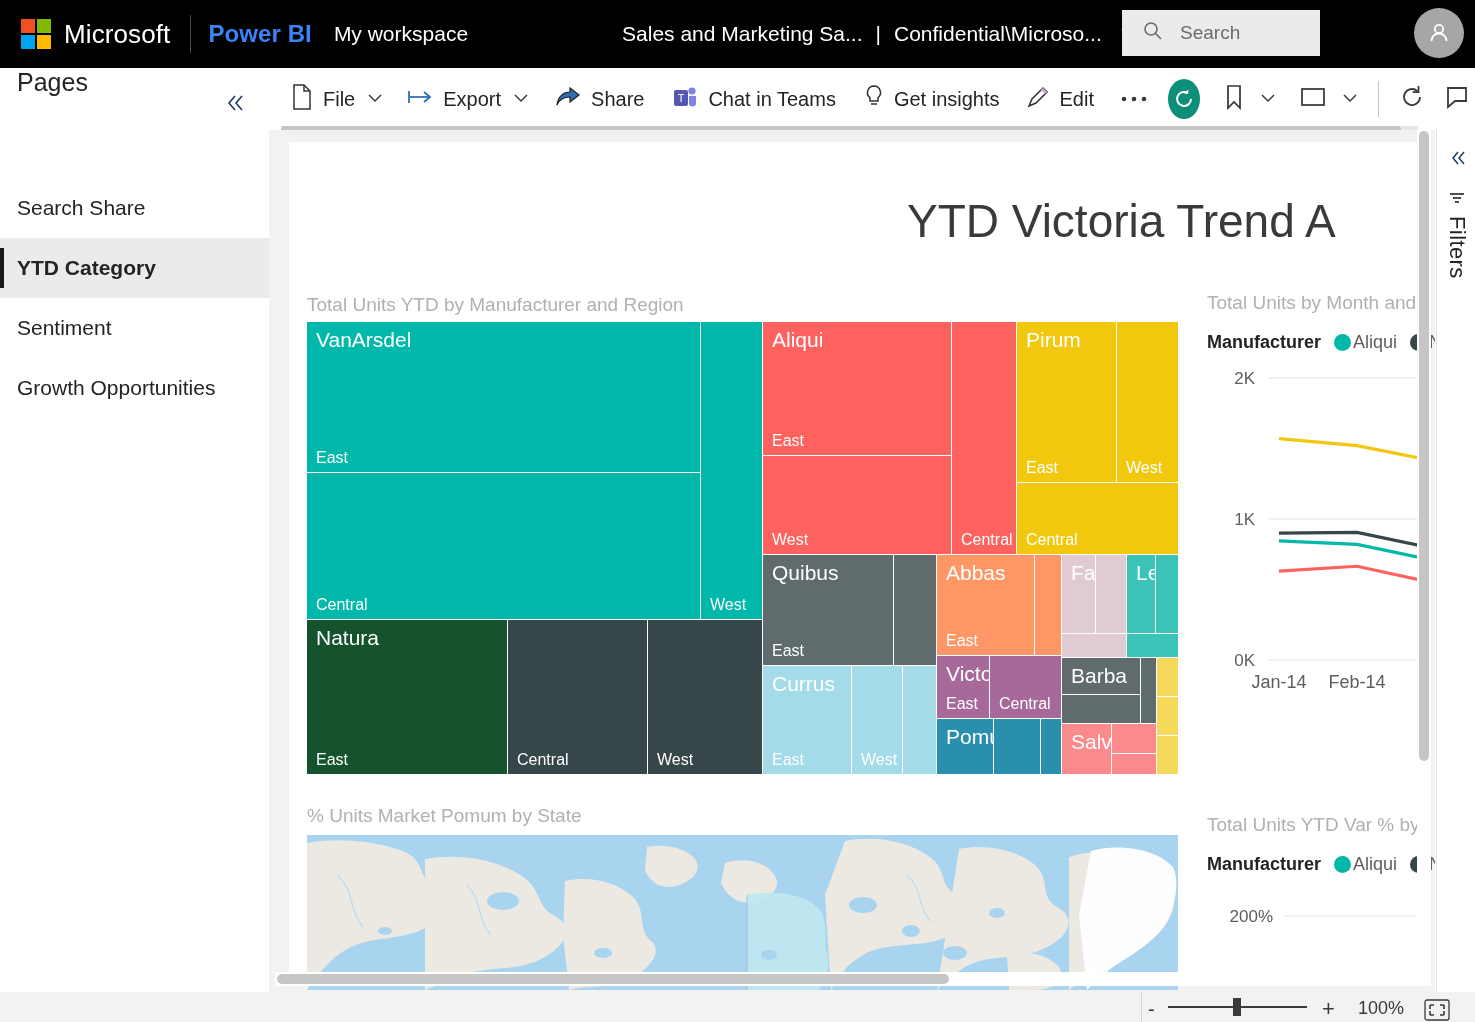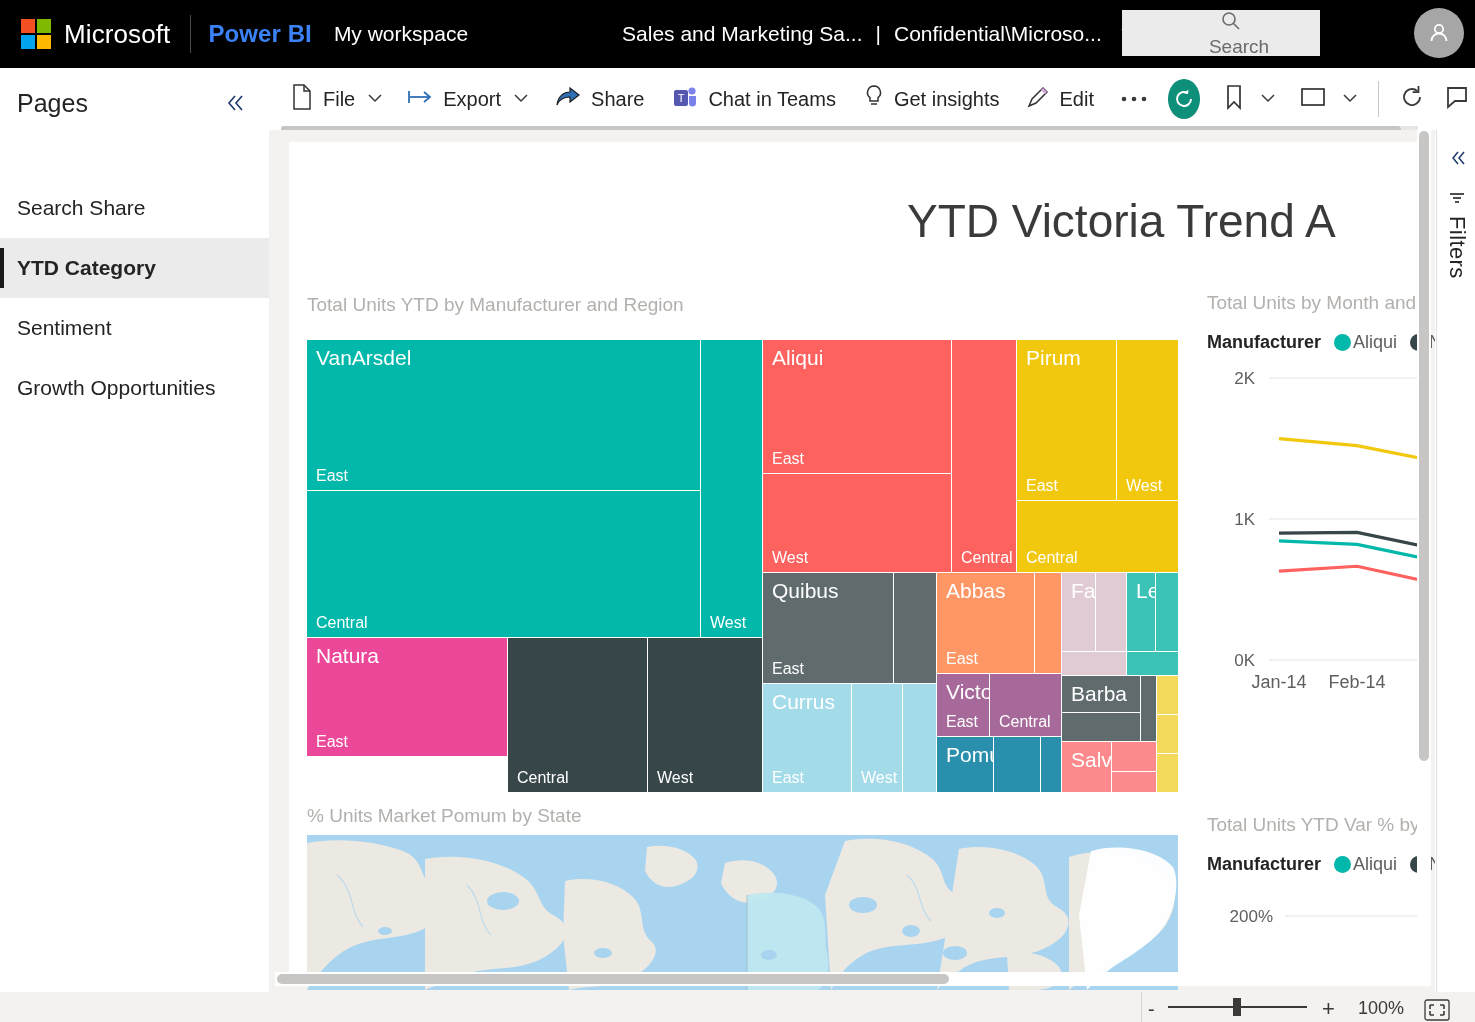--- a/index.html
+++ b/index.html
@@ -27,32 +27,32 @@
   .ms-word { color:#ffffff; font-size:26px; font-weight:400; margin-left:13px; letter-spacing:.1px; }
   .vdiv { width:1px; height:38px; background:#4a4a4a; margin:0 17px 0 20px; }
   .pbi-word { color:#3b82f6; font-size:24px; font-weight:700; letter-spacing:.1px; }
   .workspace { color:#ffffff; font-size:21px; font-weight:400; margin-left:22px; }
   .rpt-title { color:#ffffff; font-size:21px; margin-left:154px; white-space:nowrap; }
   .rpt-sep { color:#ffffff; font-size:21px; margin:0 13px; }
   .rpt-label { color:#ffffff; font-size:21px; white-space:nowrap; }
   .rpt-caret { margin-left:16px; display:inline-block; }
   .searchbox {
     position:absolute; left:1122px; top:10px; width:198px; height:46px;
-    background:#ebebeb; display:flex; align-items:center; padding-left:20px;flex-direction:column;
+    background:#ebebeb; display:flex; align-items:center; padding-left:20px;
   }
   .searchbox .ph { color:#6b6b6b; font-size:19px; margin-left:16px; }
   .topdots { position:absolute; left:1348px; top:22px; color:#ffffff; font-size:26px; letter-spacing:2px; line-height:18px;}
   .avatar {
     position:absolute; left:1414px; top:8px; width:50px; height:50px; border-radius:50%;
     background:#a6a6a6; display:flex; align-items:center; justify-content:center;
   }
 
   
   .sidebar { position:absolute; left:0; top:68px; width:269px; height:954px; background:#ffffff; }
-  .sb-head { position:relative; height:70px; display:flex; align-items:center; }
+  .sb-head { position:relative; height:70px; display:flex; align-items:flex-start; }
   .sb-title { font-size:25px; color:#252423; margin-left:17px; font-weight:400; }
   .sb-collapse { position:absolute; right:23px; top:24px; color:#1b3a6b; font-size:20px; cursor:pointer; }
   .sb-list { margin-top:40px; }
   .sb-item {
     position:relative; height:60px; display:flex; align-items:center;
     padding-left:17px; font-size:21px; color:#252423; cursor:pointer;
   }
   .sb-item.sel { background:#ebebeb; font-weight:600; }
   .sb-item.sel::before {
     content:""; position:absolute; left:0; top:10px; width:4px; height:40px; background:#1a1a1a;
@@ -86,21 +86,21 @@
   .report-page {
     position:absolute; left:20px; top:12px; width:1141px; height:838px; background:#ffffff;
   }
   .page-title {
     position:absolute; left:618px; top:52px; font-size:46px; color:#3b3a39;
     font-weight:300; white-space:nowrap;
   }
 
   
   .vis-title { position:absolute; font-size:19px; color:#b3b0ad; white-space:nowrap; }
-  .treemap { position:absolute; left:18px; top:180px; width:871px; height:452px;margin-top:18px; }
+  .treemap { position:absolute; left:18px; top:180px; width:871px; height:452px; }
   .tm-cell { position:absolute; overflow:hidden; }
   .tm-cell .m-lab {
     position:absolute; left:9px; top:6px; color:#ffffff; font-size:21px; white-space:nowrap;
   }
   .tm-cell .r-lab {
     position:absolute; left:9px; bottom:5px; color:#ffffff; font-size:16px; white-space:nowrap;
   }
 
   
   .mapvis { position:absolute; left:18px; top:693px; width:871px; height:155px; overflow:hidden; background:#aad3f0;}
@@ -375,21 +375,21 @@
               <div class="r-lab">East</div>
             </div>
             <div class="tm-cell" style="left: 0px; top: 151px; width: 393px; height: 146px; background: rgb(1, 184, 170);">
               <div class="r-lab">Central</div>
             </div>
             <div class="tm-cell" style="left: 394px; top: 0px; width: 61px; height: 297px; background: rgb(1, 184, 170);">
               <div class="r-lab">West</div>
             </div>
           </div>
           <div class="tm-cell" style="left: 0px; top: 298px; width: 455px; height: 154px;">
-            <div class="tm-cell" style="left: 0px; top: 0px; width: 200px; height: 118px; background: #ec4899; padding-left: 12px;">
+            <div class="tm-cell" style="left: 0px; top: 0px; width: 200px; height: 154px; background: #14532d; padding-left: 12px;">
               <div class="m-lab">Natura</div>
               <div class="r-lab">East</div>
             </div>
             <div class="tm-cell" style="left: 201px; top: 0px; width: 139px; height: 154px; background: rgb(55, 70, 73);">
               <div class="r-lab">Central</div>
             </div>
             <div class="tm-cell" style="left: 341px; top: 0px; width: 114px; height: 154px; background: rgb(55, 70, 73);">
               <div class="r-lab">West</div>
             </div>
           </div>

